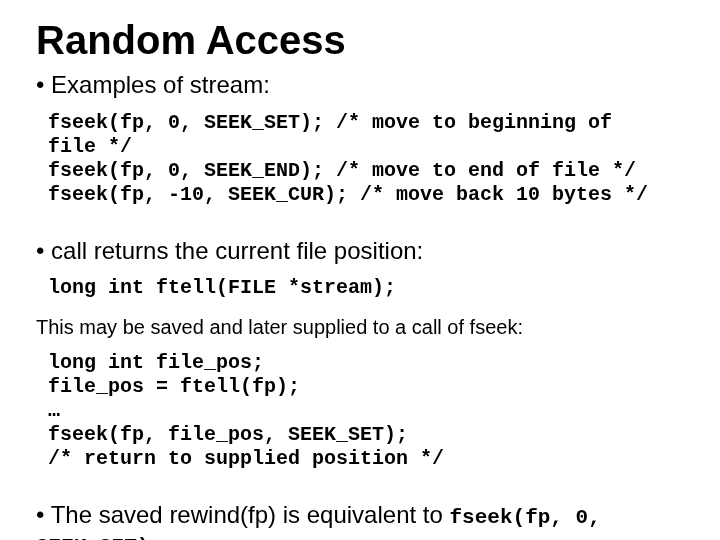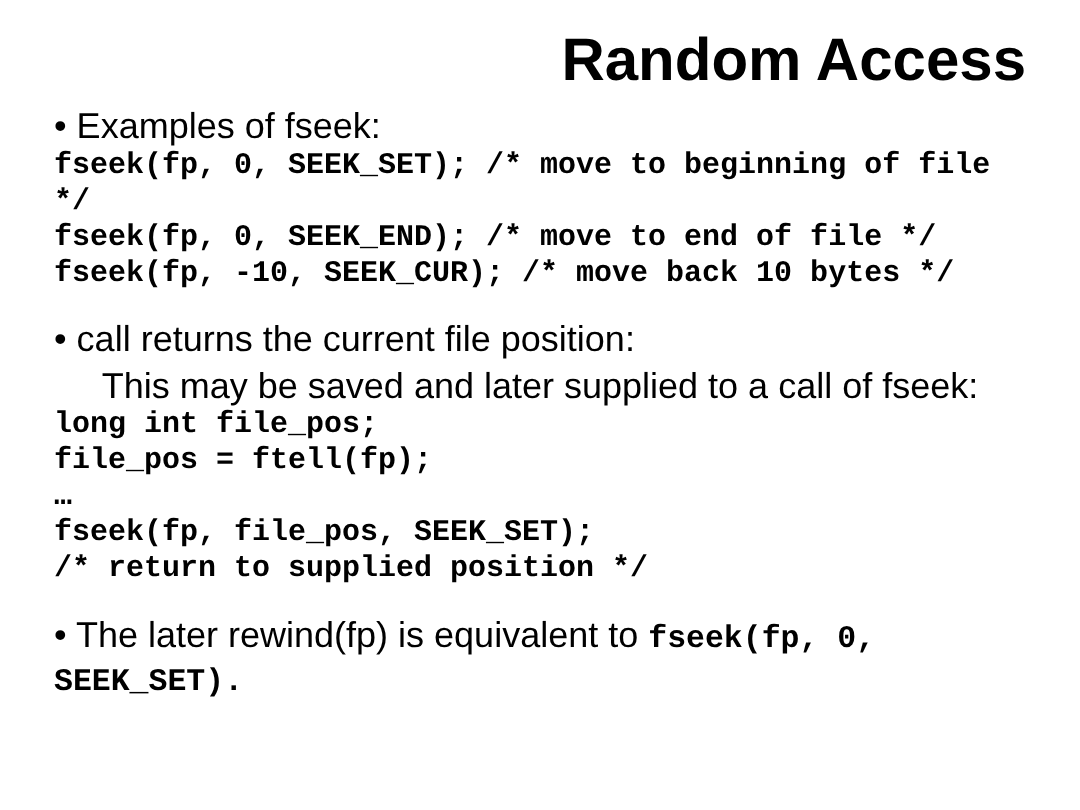--- a/index.html
+++ b/index.html
@@ -13,44 +13,43 @@
   }
   .slide {
     box-sizing: border-box;
     width: 720px;
     height: 540px;
     padding: 18px 36px 0 36px;
   }
   .title {
     font-size: 40px;
     font-weight: bold;
-    text-align: right;
+    text-align: left;
     margin: 0 0 8px 0;
   }
   .bullet {
     font-size: 24px;
     font-weight: normal;
     margin: 4px 0 0 0;
     line-height: 1.15;
   }
   .bullet-mark {
     display: inline;
   }
   .body {
-    font-size: 24px;
+    font-size: 20px;
     margin: 2px 0 0 0;
     line-height: 1.15;
-    text-align: center;
   }
   .code {
     font-family: "Courier New", Courier, monospace;
     font-size: 20px;
     font-weight: bold;
     white-space: pre-wrap;
-    margin: 0;
+    margin: 12px;
     line-height: 1.2;
   }
   .code-inline {
     font-family: "Courier New", Courier, monospace;
     font-weight: bold;
     font-size: 21px;
   }
   .gap {
     height: 14px;
   }
@@ -59,40 +58,41 @@
   }
 </style>
 </head>
 <body>
 
 <div class="slide">
 
   <h1 class="title">Random Access</h1>
 
   <p class="bullet">
-    <span class="bullet-mark">• </span><span>Examples of fseek:</span>
+    <span class="bullet-mark">• </span><span>Examples of stream:</span>
   </p>
   <pre class="code">fseek(fp, 0, SEEK_SET); /* move to beginning of file */
 fseek(fp, 0, SEEK_END); /* move to end of file */
 fseek(fp, -10, SEEK_CUR); /* move back 10 bytes */</pre>
 
   <div class="gap"></div>
 
   <p class="bullet">
     <span class="bullet-mark">• </span><span>call returns the current file position:</span>
   </p>
+  <pre class="code">long int ftell(FILE *stream);</pre>
 
   <div class="gap-sm"></div>
 
   <p class="body">This may be saved and later supplied to a call of fseek:</p>
   <pre class="code">long int file_pos;
 file_pos = ftell(fp);
 …
 fseek(fp, file_pos, SEEK_SET);
 /* return to supplied position */</pre>
 
   <div class="gap"></div>
 
   <p class="bullet">
-    <span class="bullet-mark">• </span><span>The later rewind(fp) is equivalent to </span><span class="code-inline">fseek(fp, 0, SEEK_SET).</span>
+    <span class="bullet-mark">• </span><span>The saved rewind(fp) is equivalent to </span><span class="code-inline">fseek(fp, 0, SEEK_SET).</span>
   </p>
 
 </div>
 
 </body></html>

